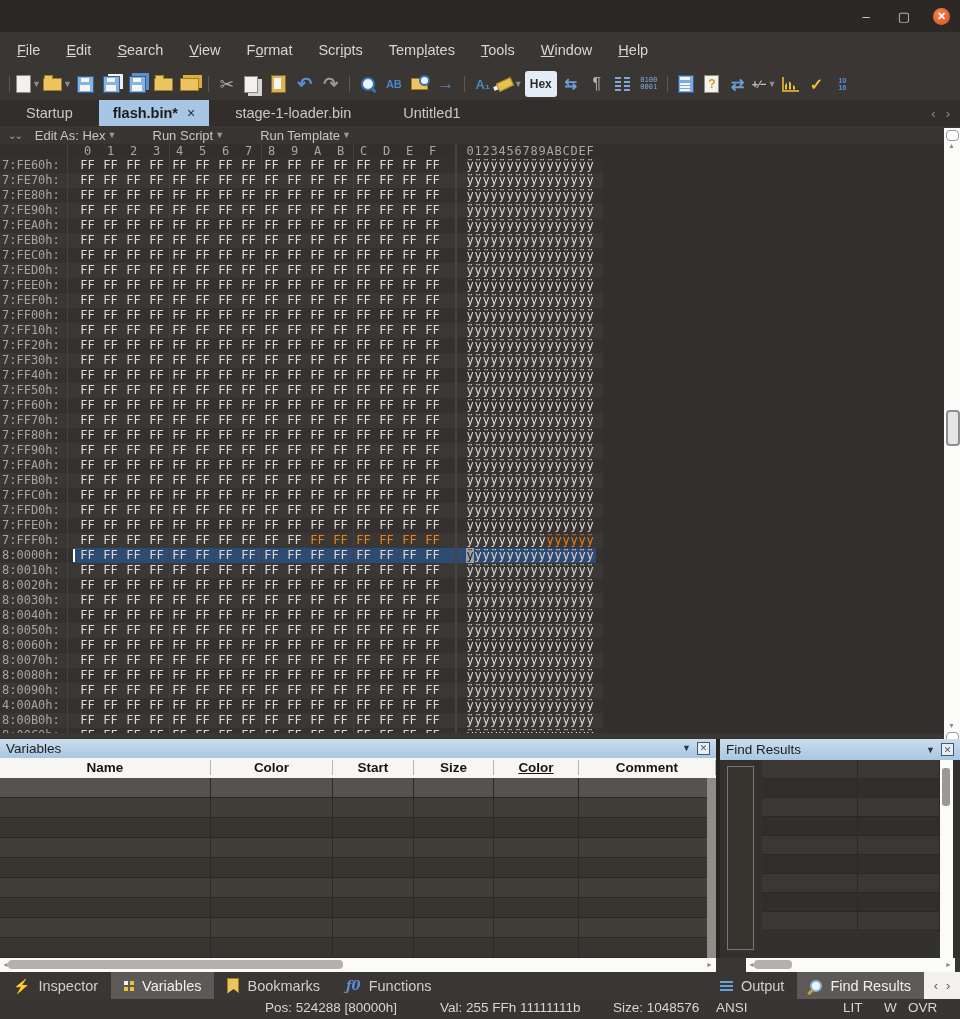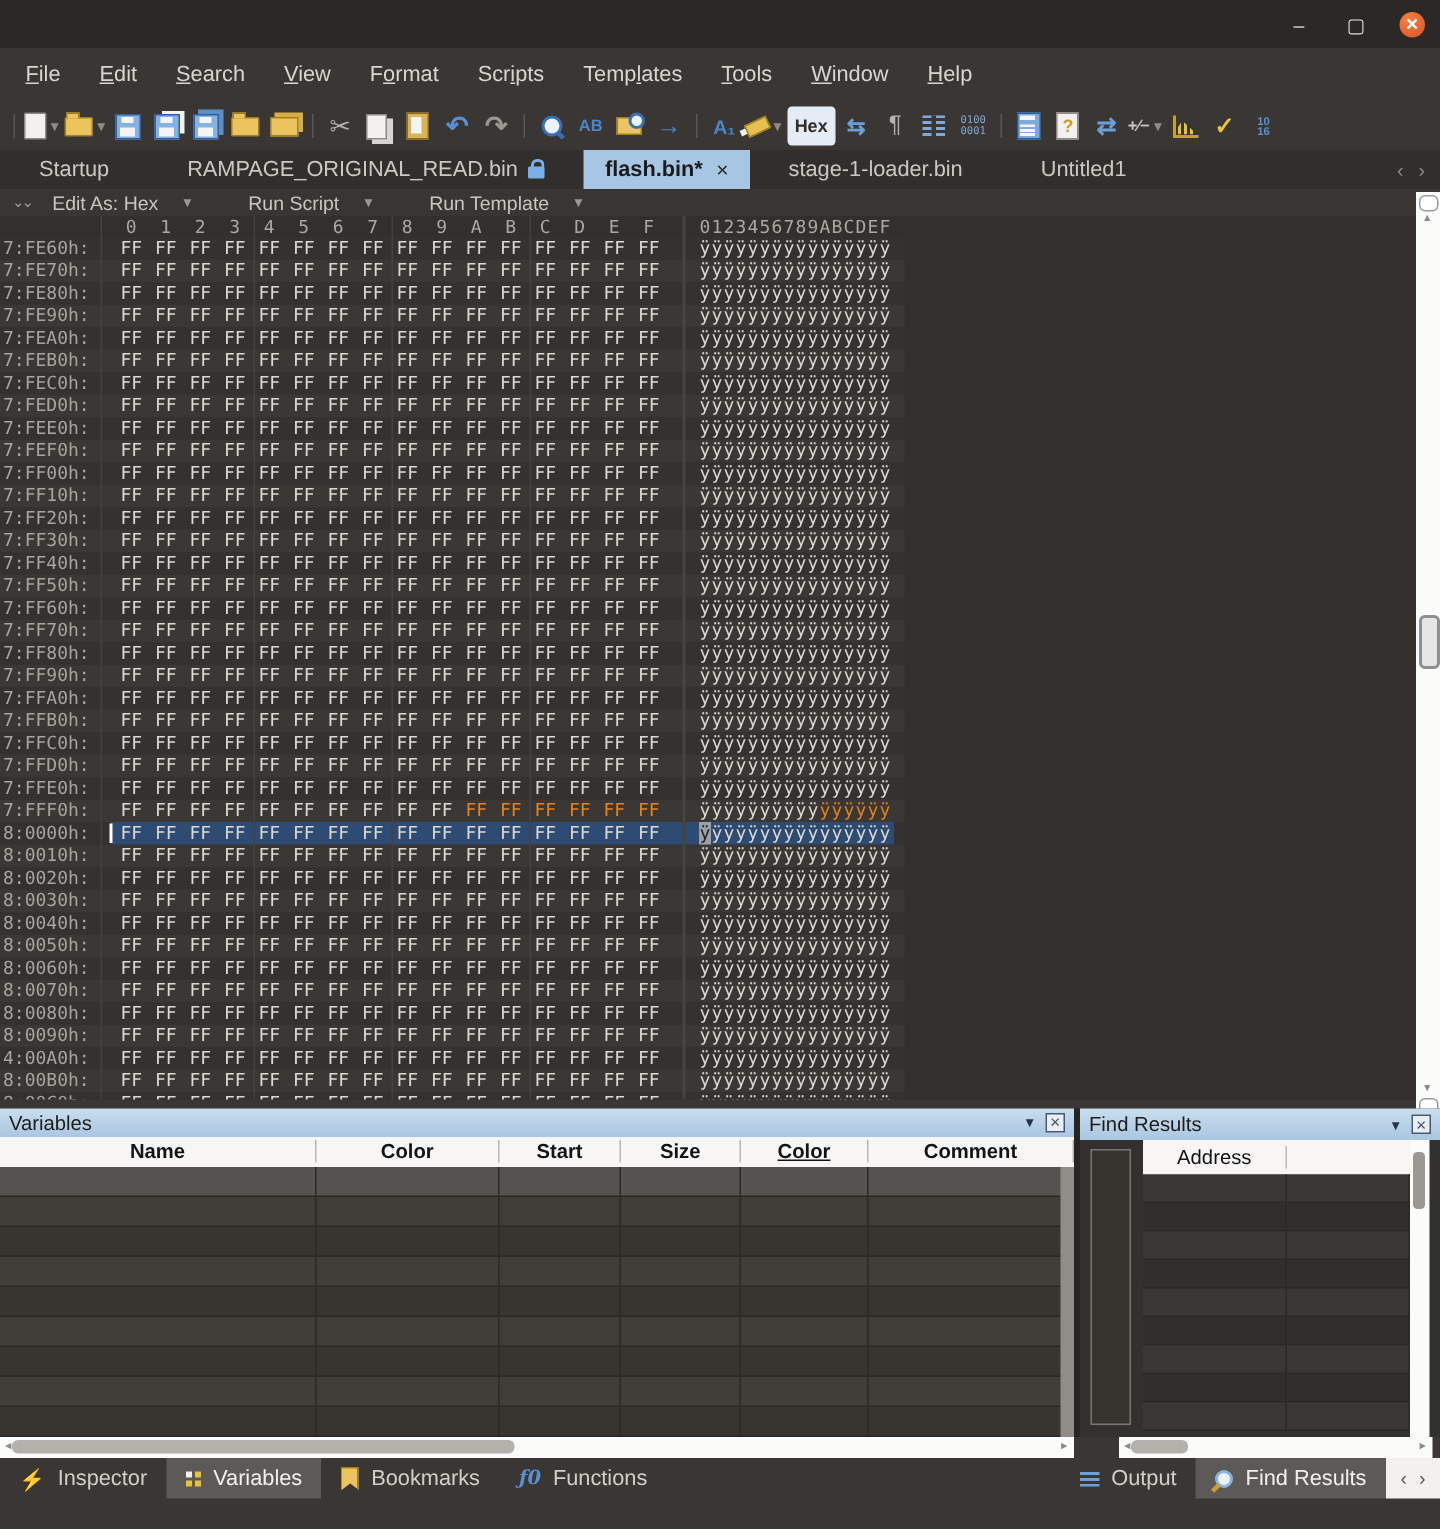--- a/index.html
+++ b/index.html
@@ -73,21 +73,21 @@
   .tabbar{position:absolute;top:100px;left:0;width:960px;height:26px;background:#322e2c;display:flex;align-items:stretch;text-align:center;}
   .tab{display:flex;align-items:center;padding:0 26px;font-size:14.5px;color:#ccc8c4;gap:7px;}
   .tab.active{background:#a6c6e4;color:#1b1b1b;font-weight:bold;padding:0 14px;}
   .tab-close{font-size:14px;font-weight:normal;color:#2b2b2b;margin-left:2px;}
   .ic-lock{width:11px;height:8px;background:#7ab0e8;border-radius:1px;position:relative;margin-top:4px;}
   .ic-lock::before{content:"";position:absolute;top:-5px;left:2px;width:5px;height:5px;border:2px solid #7ab0e8;border-bottom:none;border-radius:4px 4px 0 0;}
   .tabnav{margin-left:auto;display:flex;align-items:center;gap:10px;padding-right:10px;color:#8d8985;font-size:13px;}
   
   .editbar{position:absolute;top:126px;left:0;width:944px;height:18px;background:#393533;display:flex;align-items:center;font-size:13px;color:#c9c5c1;}
   .eb-collapse{margin:0 14px 0 8px;color:#a5a19d;font-size:10px;letter-spacing:-2px;}
-  .eb-item{display:flex;align-items:center;gap:15px;margin-right:36px;}
+  .eb-item{display:flex;align-items:center;gap:2px;margin-right:36px;}
   .eb-dd{font-size:9px;color:#9b9793;}
   
   .hexwrap{position:absolute;top:144px;left:0;width:944px;height:589px;background:#322f2d;overflow:hidden;font-family:"DejaVu Sans Mono",monospace;font-size:12px;}
   .hexheader{height:14px;display:flex;color:#aba7a3;}
   .hh-spacer{width:76px;}
   .hh-b{width:23px;text-align:center;}
   .hh-gap{width:22px;}
   .hh-a{width:8px;text-align:center;}
   .hexbody{height:575px;overflow:hidden;}
   .hexrow{height:15px;line-height:15px;display:flex;position:relative;width:603px;background:#343130;}
@@ -288,24 +288,20 @@
         <span class="tb-ic ic-base-converter">10
 16</span>
       </div>
     </div>
 
   <div class="tabbar">
     <div style="display:flex" id="tabs">
         <div class="tab">
           <span class="tab-label">Startup</span>
         </div>
-        <div class="tab">
-          <span class="tab-label">RAMPAGE_ORIGINAL_READ.bin</span>
-          <span class="ic-lock"></span>
-        </div>
         <div class="tab active">
           <span class="tab-label">flash.bin*</span>
           <span class="tab-close">×</span>
         </div>
         <div class="tab">
           <span class="tab-label">stage-1-loader.bin</span>
         </div>
         <div class="tab">
           <span class="tab-label">Untitled1</span>
         </div>
@@ -2046,24 +2042,20 @@
       <div class="panel-titlebar">
         <span>Find Results</span>
         <span class="pt-controls">
           <span class="pt-dd">▼</span>
           <span class="pt-close">✕</span>
         </span>
       </div>
       <div class="fbody">
         <div class="fgutter"></div>
         <div class="ftable">
-          <div class="fheader" id="findheader">
-              <span class="fh-cell" style="width: 96px;">Address</span>
-              <span class="fh-cell" style="width: 82px;"></span>
-            </div>
           <div id="findrows">
               <div class="frow odd">
                 <div class="fcell" style="width: 96px;"></div>
                 <div class="fcell" style="width: 82px;"></div>
               </div>
               <div class="frow even">
                 <div class="fcell" style="width: 96px;"></div>
                 <div class="fcell" style="width: 82px;"></div>
               </div>
               <div class="frow odd">
@@ -2142,14 +2134,23 @@
       <div class="btab active">
         <span class="ic-find-results"></span>
         <span>Find Results</span>
       </div>
       <div class="bnavbox">
         <span>‹</span>
         <span>›</span>
       </div>
     </div>
 
+  <div class="statusbar">
+    <span style="left:265px">Pos: 524288 [80000h]</span>
+    <span style="left:440px">Val: 255 FFh 11111111b</span>
+    <span style="left:613px">Size: 1048576</span>
+    <span style="left:716px">ANSI</span>
+    <span style="left:843px">LIT</span>
+    <span style="left:884px">W</span>
+    <span style="left:908px">OVR</span>
+  </div>
 
 </div>
 
 </body></html>

